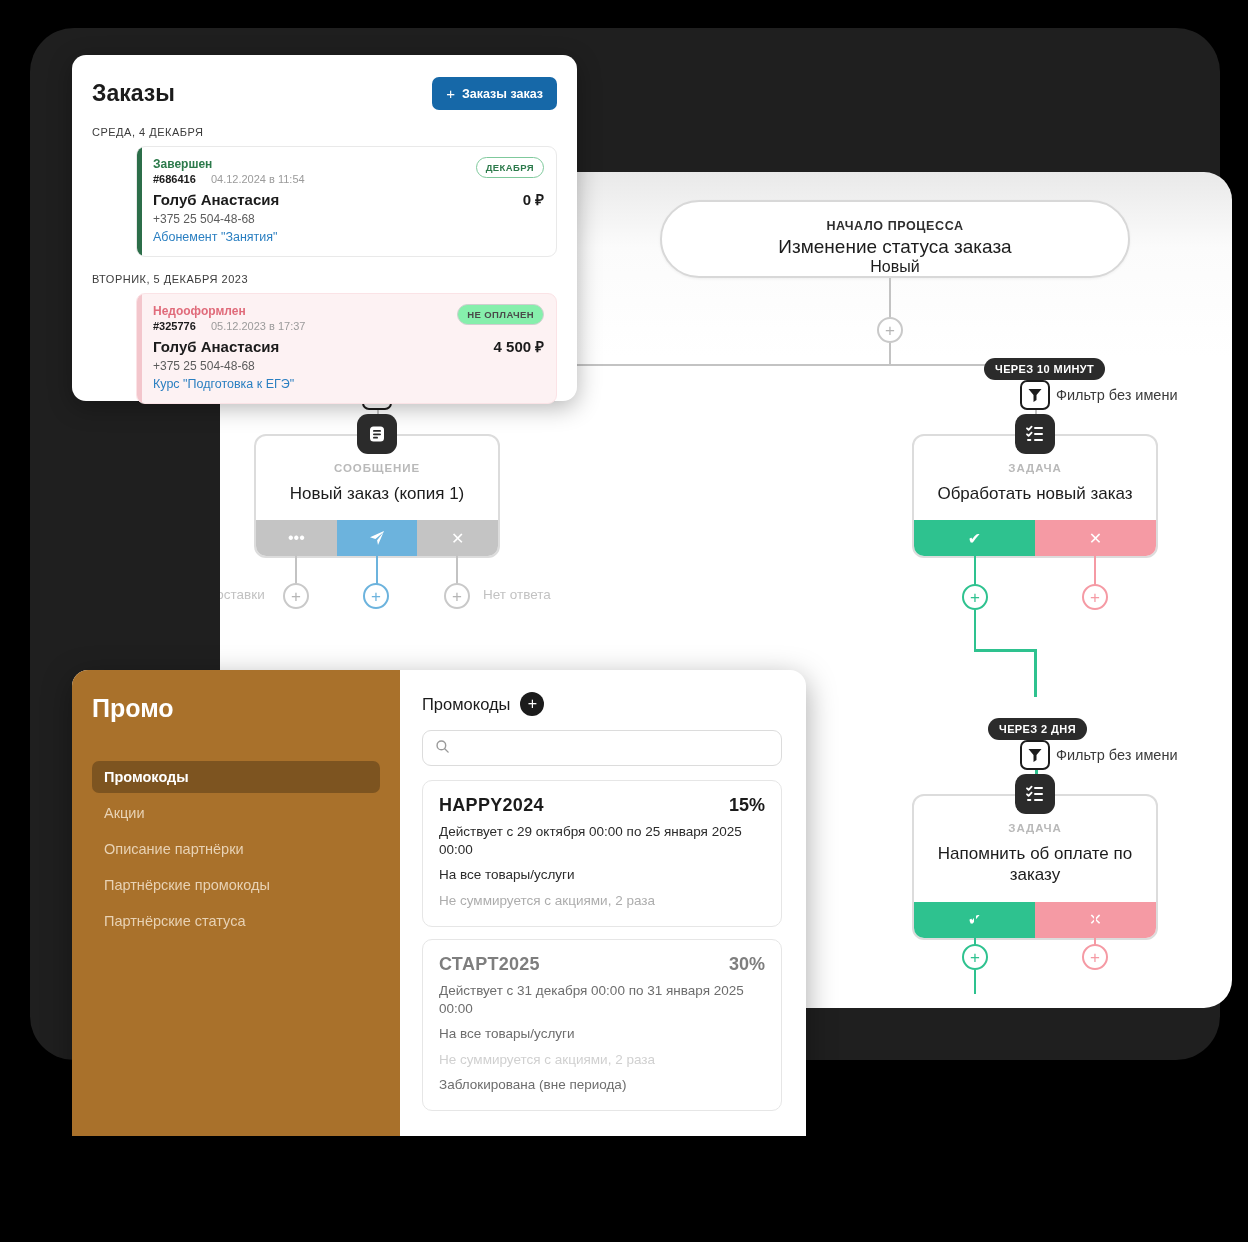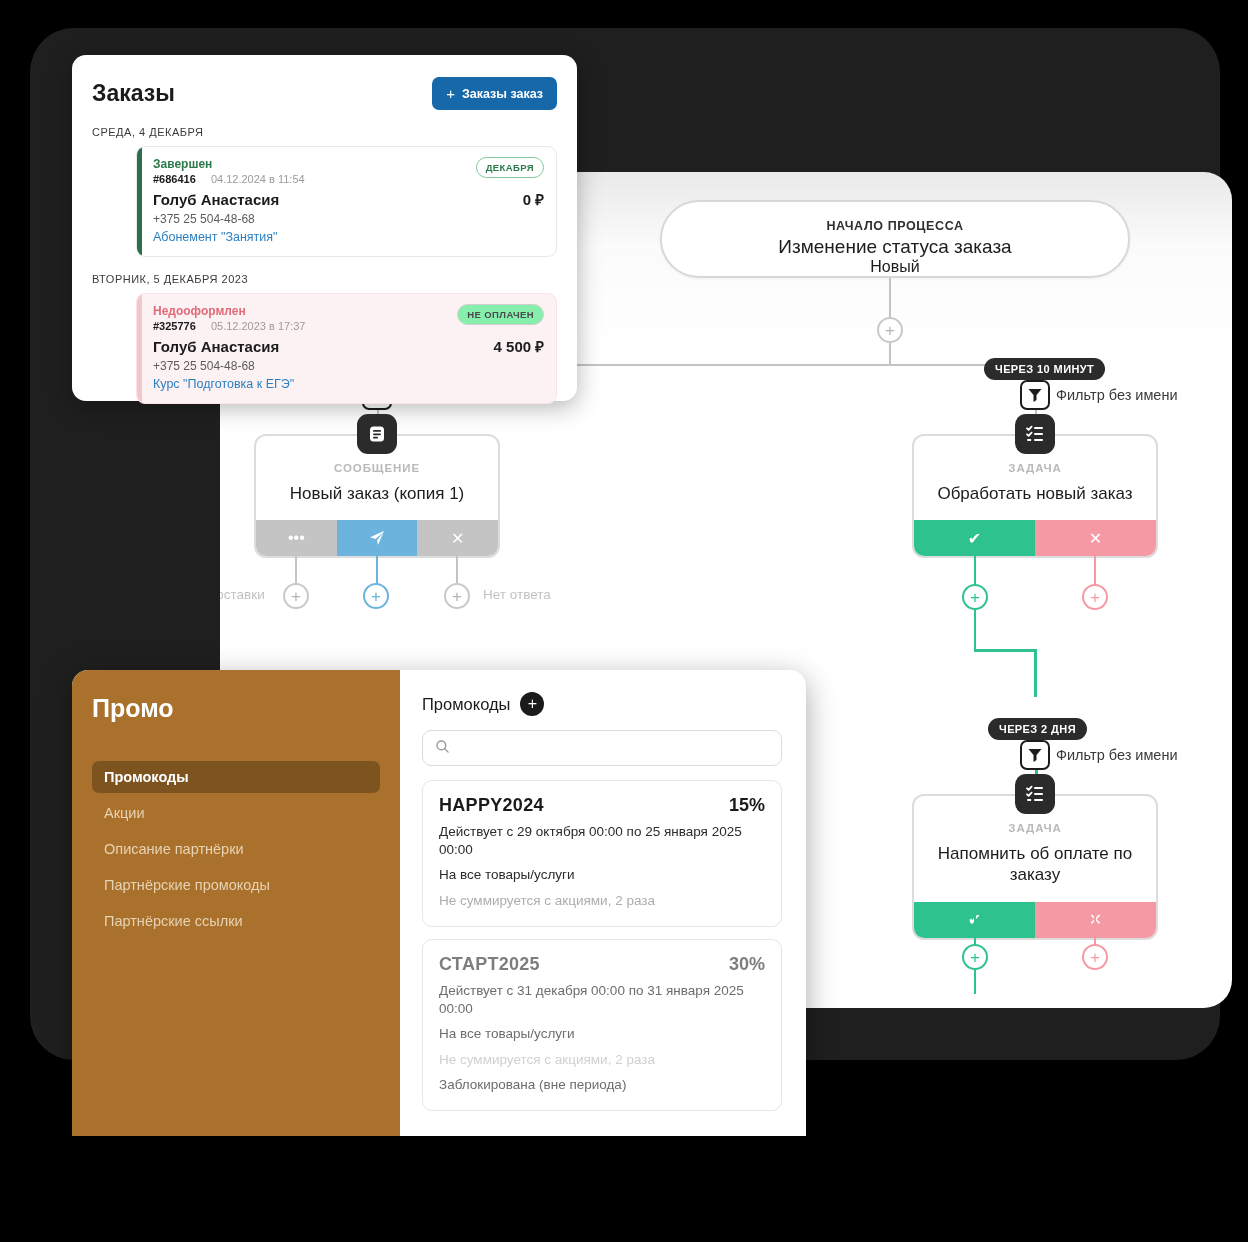--- a/index.html
+++ b/index.html
@@ -326,21 +326,21 @@
     </div>
   </div>
 
   <div class="promo">
     <div class="promo-side">
       <div class="promo-brand">Промо</div>
       <div class="side-item active">Промокоды</div>
       <div class="side-item">Акции</div>
       <div class="side-item">Описание партнёрки</div>
       <div class="side-item">Партнёрские промокоды</div>
-      <div class="side-item">Партнёрские ссылки</div>
+      <div class="side-item">Партнёрские статуса</div>
     </div>
 
     <div class="promo-main">
       <div class="pm-head">
         <div class="pm-title">Промокоды</div>
         <div class="add-btn">+</div>
       </div>
 
       <div class="search-box">
         <span>

